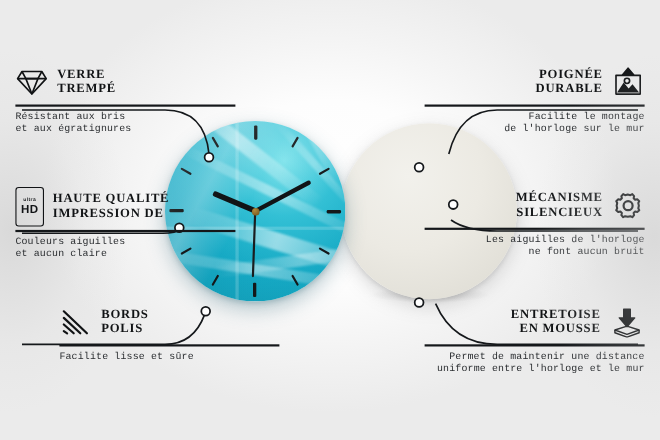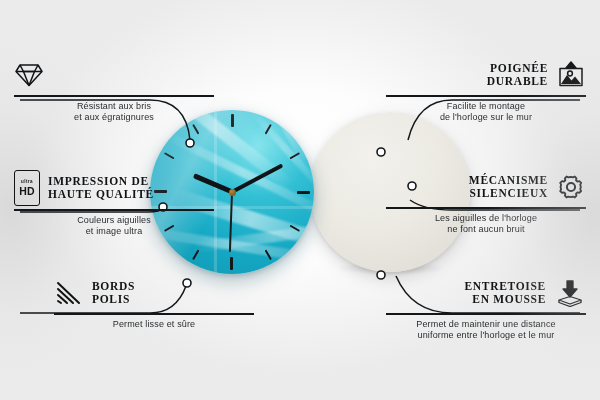--- a/index.html
+++ b/index.html
@@ -145,27 +145,26 @@
     letter-spacing:.7px;
     color:#111315;
     text-transform:uppercase;
   }
   .feat-rule {
     height:1.6px;
     background:#14171a;
     margin-top:3px;
   }
   .feat-desc {
-    font-family:Liberation Sans, sans-serif;
+    font-family:Liberation Mono, monospace;
     font-size:9px;
     line-height:11.5px;
     color:#2a2d30;
     margin-top:4px;
     letter-spacing:.15px;
-    text-align:center;
   }
 
   .ic { flex:0 0 auto; display:block; }
 
   .hd-badge {
     width:26px; height:36px;
     border:1.6px solid #111315;
     border-radius:3px;
     display:flex; flex-direction:column; align-items:center; justify-content:center;
     line-height:1;
@@ -275,64 +274,68 @@
     <div class="feat-head">
       <svg class="ic" width="30" height="26" viewBox="0 0 30 26">
         <g fill="none" stroke="#111315" stroke-width="1.5" stroke-linejoin="round">
           <path d="M6,3 H24 L28,9.5 L15,23.5 L2,9.5 Z"></path>
           <path d="M2,9.5 H28"></path>
           <path d="M6,3 L9.5,9.5 L15,23.5"></path>
           <path d="M24,3 L20.5,9.5 L15,23.5"></path>
           <path d="M9.5,9.5 H20.5"></path>
         </g>
       </svg>
+      <div>
+        <div class="feat-title">VERRE</div>
+        <div class="feat-title">TREMPÉ</div>
+      </div>
     </div>
     <div class="feat-rule"></div>
     <div class="feat-desc">
       <span>Résistant aux bris</span><br>
       <span>et aux égratignures</span>
     </div>
   </div>
 
   <div class="feature left" style="top:170px;">
     <div class="feat-head">
       <div class="hd-badge">
         <span class="u">ultra</span>
         <span class="h">HD</span>
       </div>
       <div>
+        <div class="feat-title">HAUTE QUALITÉ</div>
         <div class="feat-title">IMPRESSION DE</div>
-        <div class="feat-title">HAUTE QUALITÉ</div>
       </div>
     </div>
     <div class="feat-rule"></div>
     <div class="feat-desc">
       <span>Couleurs aiguilles</span><br>
-      <span>et image ultra</span>
+      <span>et aucun claire</span>
     </div>
   </div>
 
   <div class="feature left" style="top:276px;margin-left:40px;">
     <div class="feat-head">
       <svg class="ic" width="30" height="26" viewBox="0 0 30 26">
         <g stroke="#111315" stroke-width="2" stroke-linecap="round">
           <line x1="4" y1="3" x2="25" y2="23"></line>
           <line x1="4" y1="9" x2="19" y2="23"></line>
           <line x1="4" y1="15" x2="13" y2="23"></line>
           <line x1="4" y1="21" x2="7" y2="23"></line>
         </g>
       </svg>
       <div>
         <div class="feat-title">BORDS</div>
         <div class="feat-title">POLIS</div>
       </div>
     </div>
     <div class="feat-rule"></div>
     <div class="feat-desc">
-      <span>Permet lisse et sûre</span>
+      <span>Facilite lisse et sûre</span>
     </div>
   </div>
 
   <div class="feature right" style="top:58px;">
     <div class="feat-head">
       <div>
         <div class="feat-title">POIGNÉE</div>
         <div class="feat-title">DURABLE</div>
       </div>
       <svg class="ic" width="30" height="28" viewBox="0 0 30 28">

